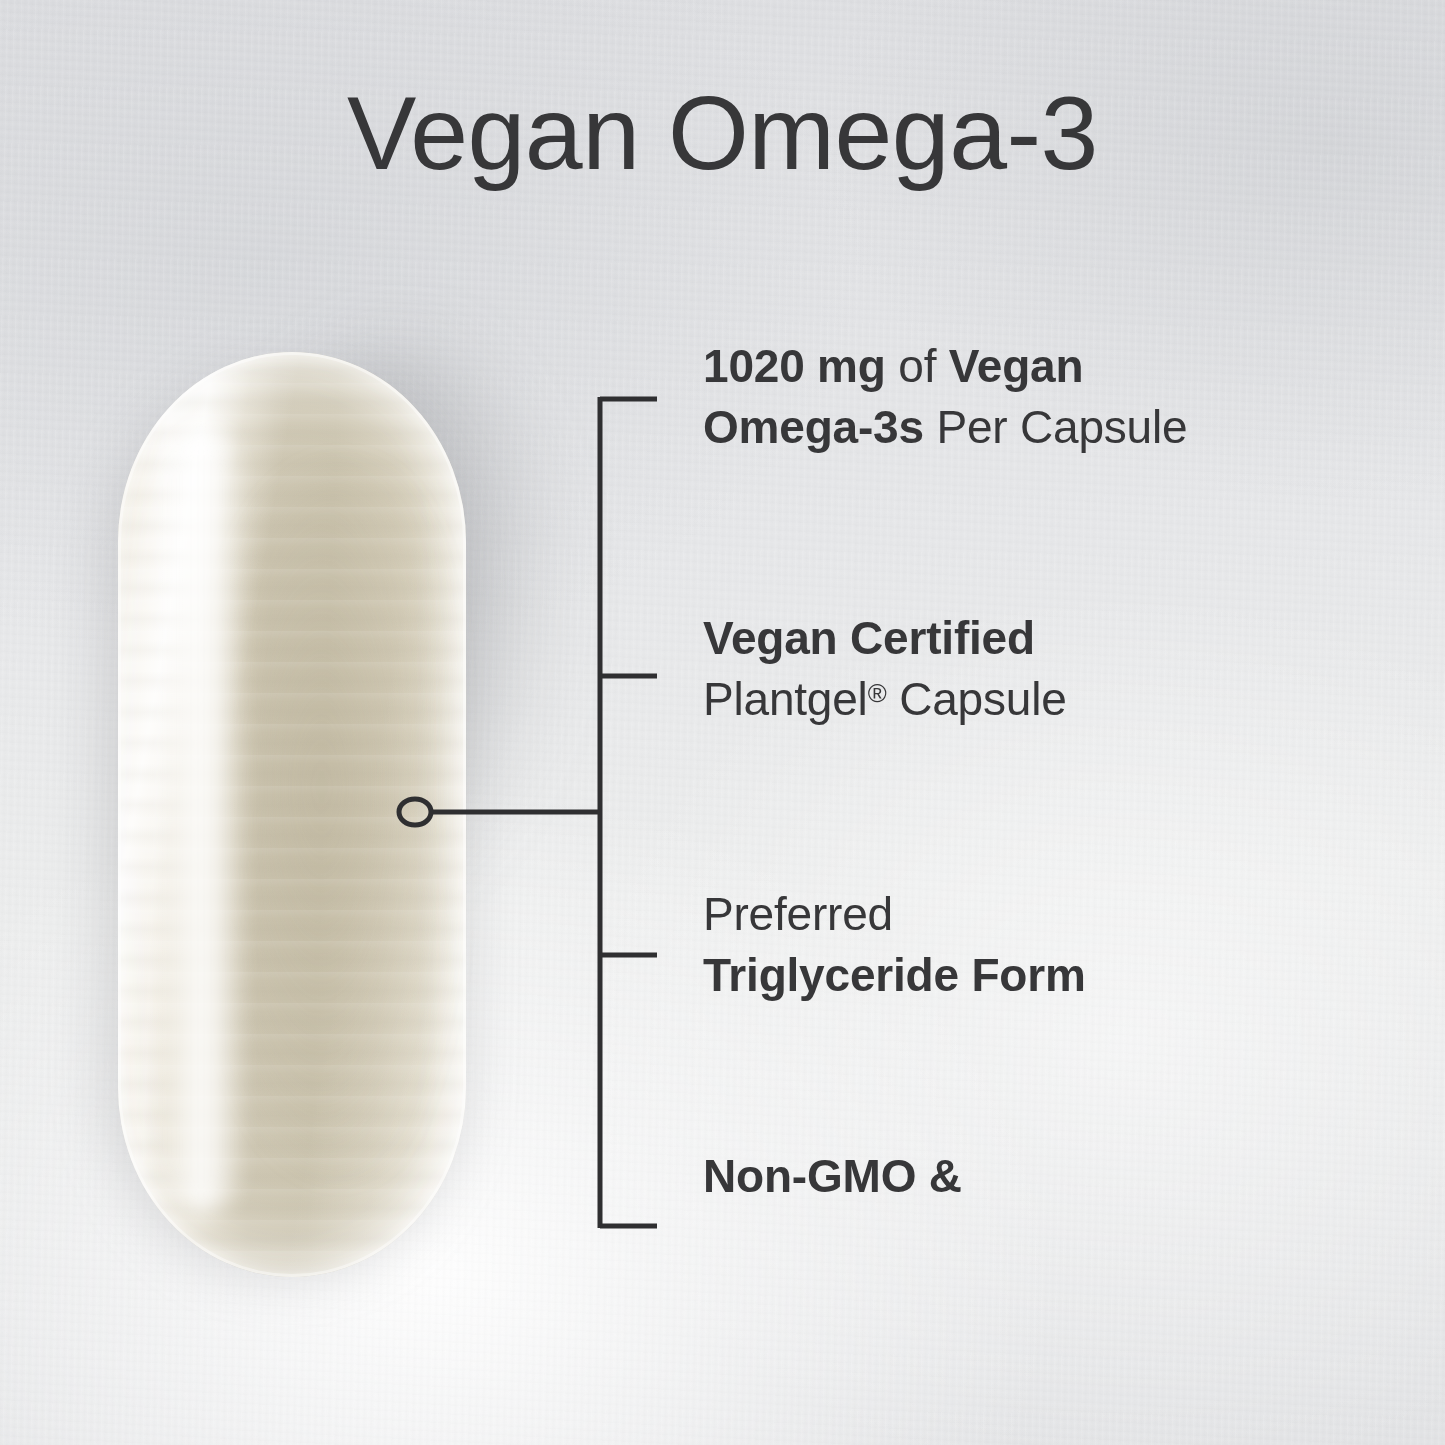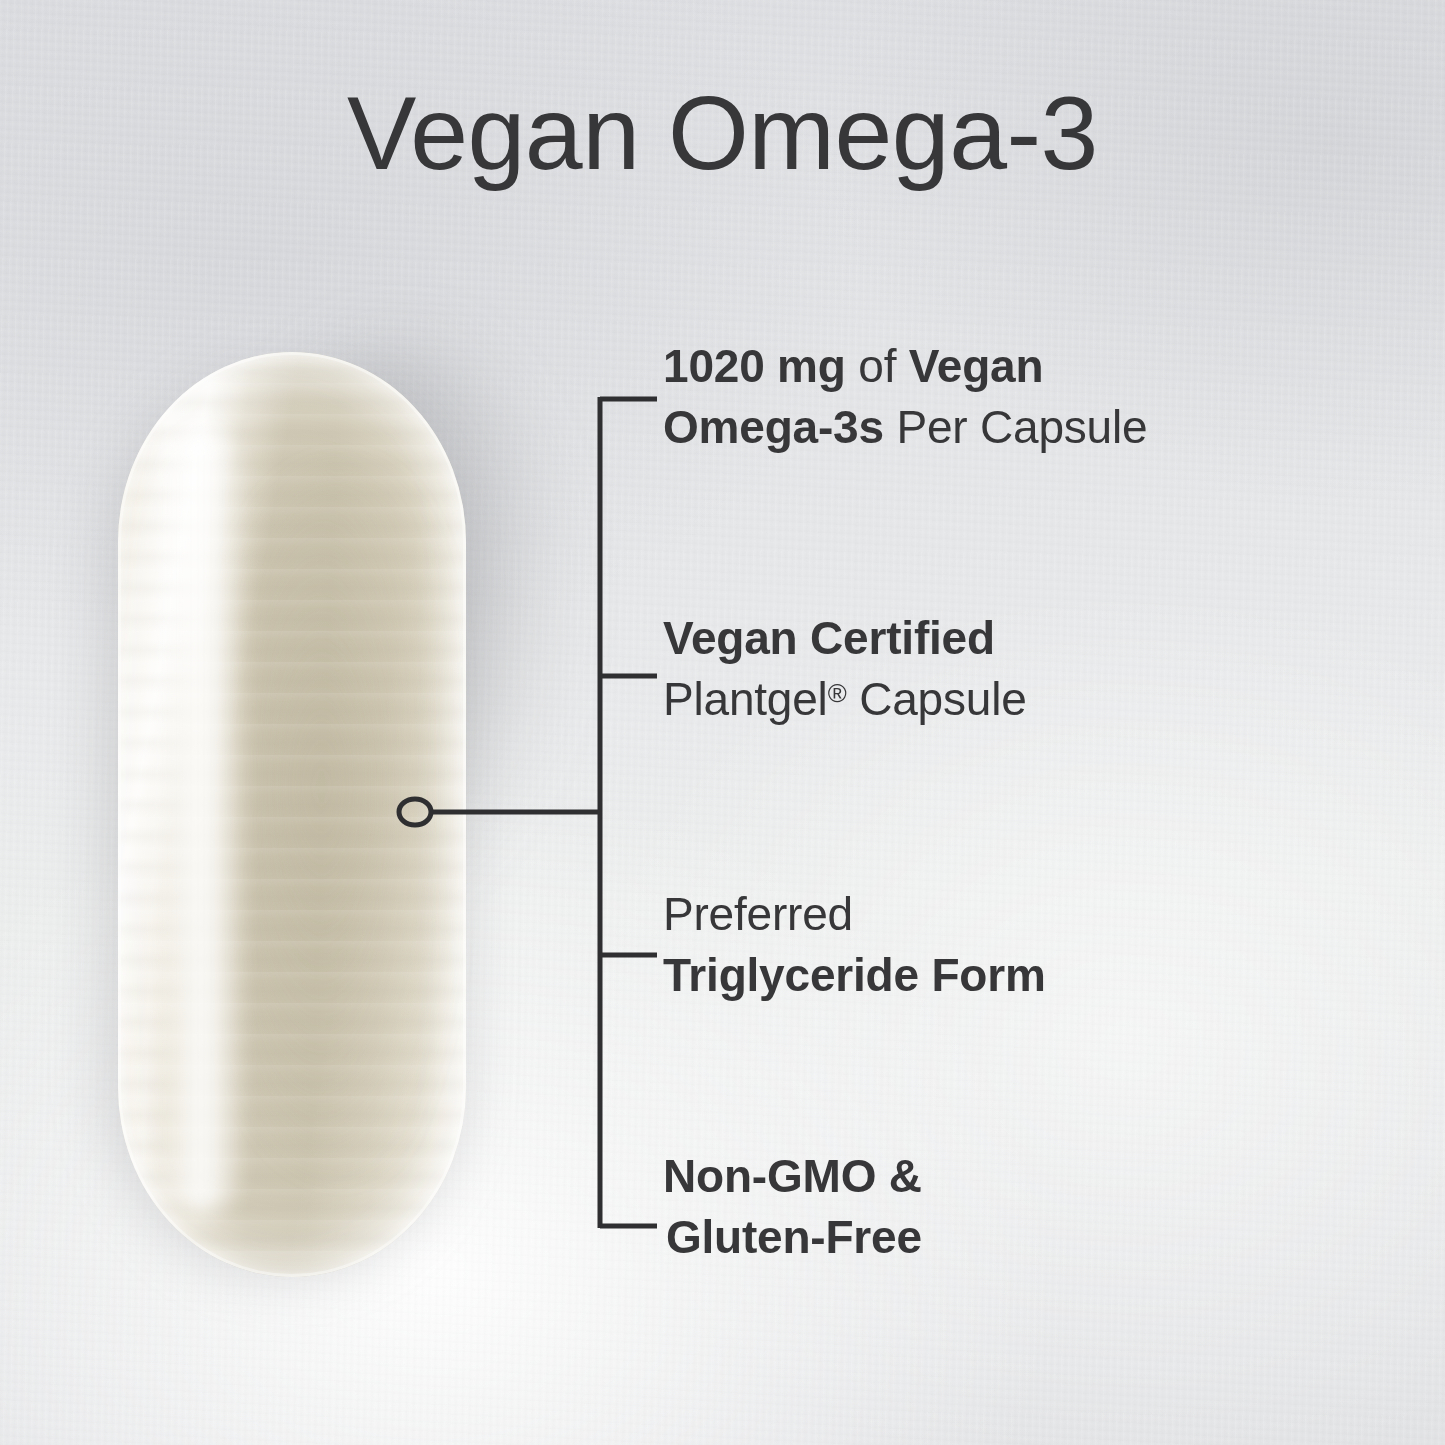--- a/index.html
+++ b/index.html
@@ -148,21 +148,21 @@
     background:radial-gradient(ellipse at 40% 45%, rgba(176,166,140,.34) 0%, rgba(176,166,140,.14) 55%, rgba(176,166,140,0) 80%);
     filter:blur(16px);
   }
 
   
   #leader { position:absolute; left:0; top:0; width:1445px; height:1445px; }
 
   
   .callout {
     position:absolute;
-    left:663px;
+    left:703px;
     color:#373739;
     font-size:46px;
     line-height:1.33;
     letter-spacing:-0.2px;
     max-width:700px;
   }
   .callout .ln { display:block; white-space:nowrap; }
   .b { font-weight:700; }
   .r { font-weight:400; }
   .reg {
@@ -234,18 +234,15 @@
     </span>
     <span class="ln">
       <span class="b">Triglyceride Form</span>
     </span>
   </div>
 
   <div class="callout" id="callout-4">
     <span class="ln">
       <span class="b">Non-GMO &amp;</span>
     </span>
-    <span class="ln">
-      <span class="b">Gluten-Free</span>
-    </span>
   </div>
 
 </div>
 
 </body></html>

